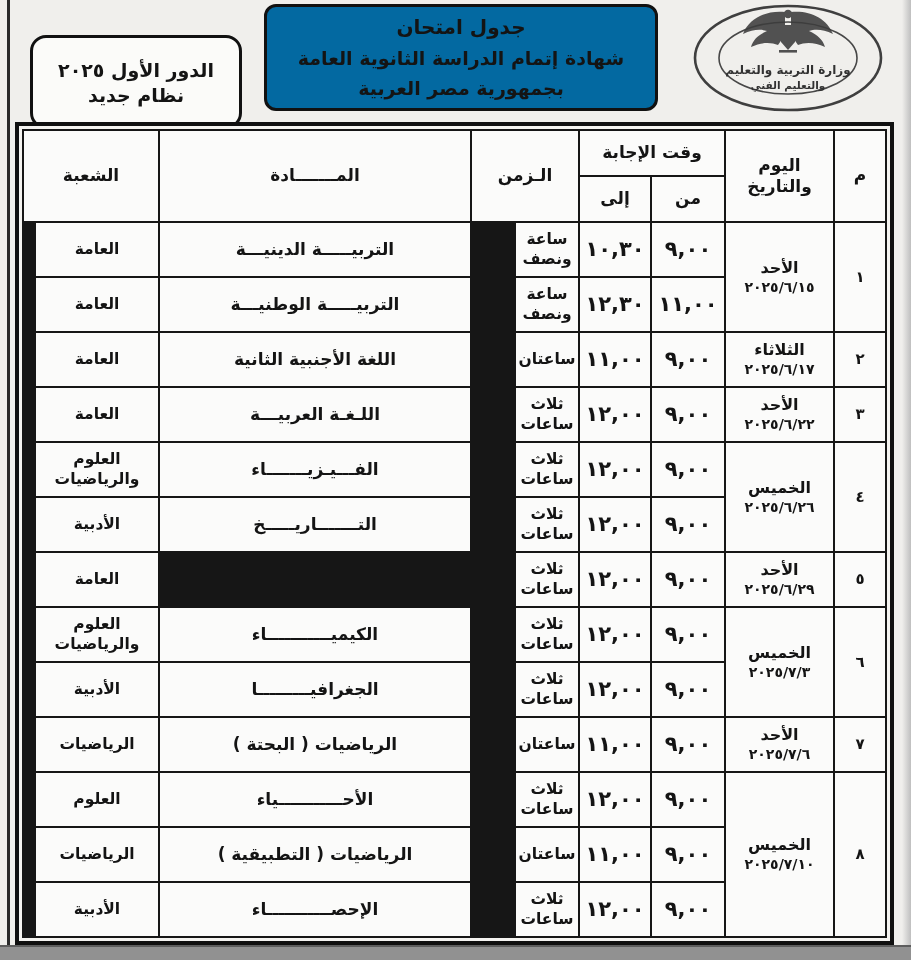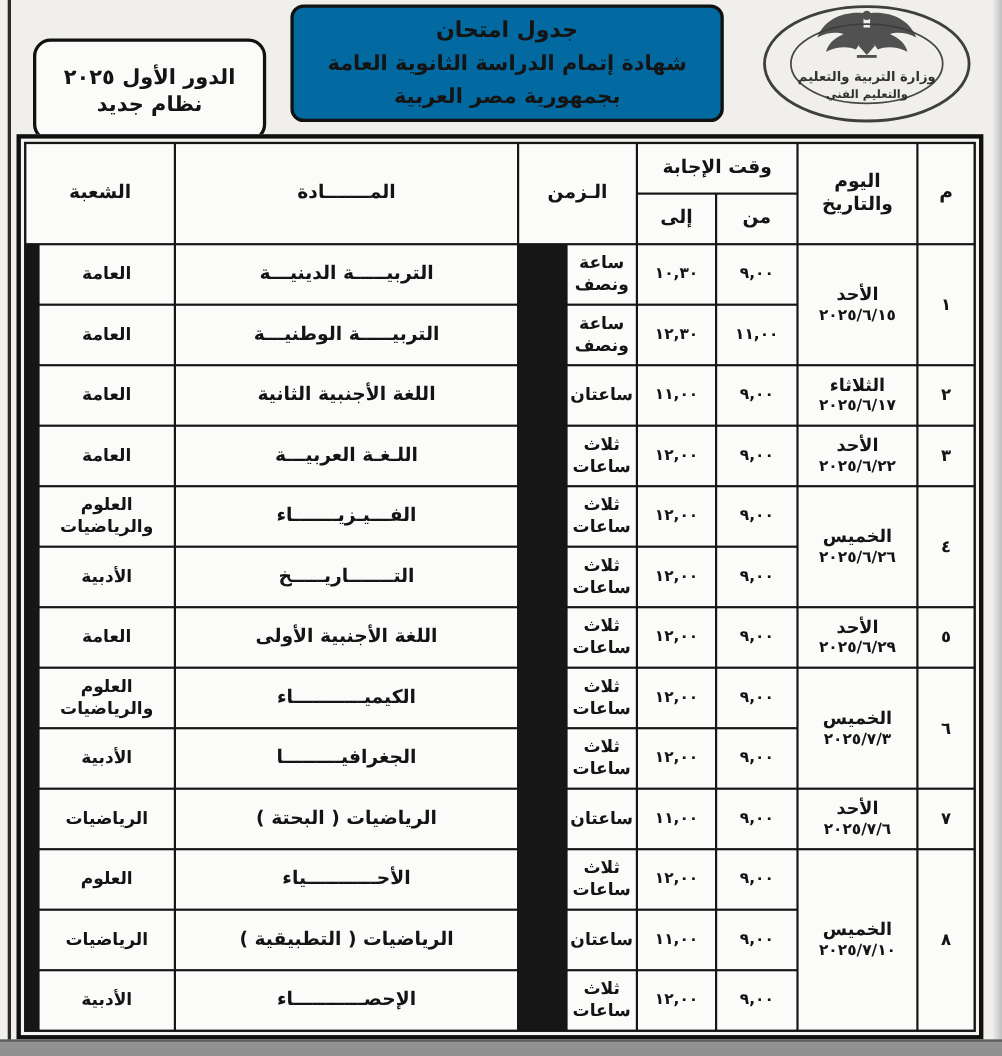--- a/index.html
+++ b/index.html
@@ -44,21 +44,21 @@
     grid-template-columns:50px 107px 72px 70px 106px 310px 134px;
     grid-template-rows:44px 44px repeat(13,53px);
     gap:2px;background:#161616;border:2px solid #161616;
   }
   .cell{
     background:#fbfbfa;display:flex;align-items:center;justify-content:center;
     text-align:center;font-weight:bold;font-size:17px;line-height:1.25;
     padding:0 3px;box-sizing:border-box;
   }
   .head{font-size:17px;}
-  .time{font-size:14px;}
+  .time{font-size:21px;}
   .num{font-size:15px;}
   .dur{font-size:15.5px;margin-left:44px;}
   .branch{font-size:15.5px;margin-left:12px;}
   .daycell{flex-direction:column;gap:1px;align-items:center;}
   .day-name{font-size:16px;}
   .day-date{font-size:14px;}
 
   .c1{grid-column-start:1}.c2{grid-column-start:2}.c3{grid-column-start:3}
   .c4{grid-column-start:4}.c5{grid-column-start:5}.c6{grid-column-start:6}.c7{grid-column-start:7}
   .cs2{grid-column-end:span 2}
@@ -176,21 +176,20 @@
       <div class="cell branch c7 r8">الأدبية</div>
 
       <div class="cell num c1 r9">٥</div>
       <div class="cell daycell c2 r9">
         <span class="day-name">الأحد</span>
         <span class="day-date">٢٠٢٥/٦/٢٩</span>
       </div>
       <div class="cell time c3 r9">٩,٠٠</div>
       <div class="cell time c4 r9">١٢,٠٠</div>
       <div class="cell dur c5 r9">ثلاث ساعات</div>
-      <div class="cell c6 r9">اللغة الأجنبية الأولى</div>
       <div class="cell branch c7 r9">العامة</div>
 
       <div class="cell num c1 r10 rs2">٦</div>
       <div class="cell daycell c2 r10 rs2">
         <span class="day-name">الخميس</span>
         <span class="day-date">٢٠٢٥/٧/٣</span>
       </div>
       <div class="cell time c3 r10">٩,٠٠</div>
       <div class="cell time c4 r10">١٢,٠٠</div>
       <div class="cell dur c5 r10">ثلاث ساعات</div>

